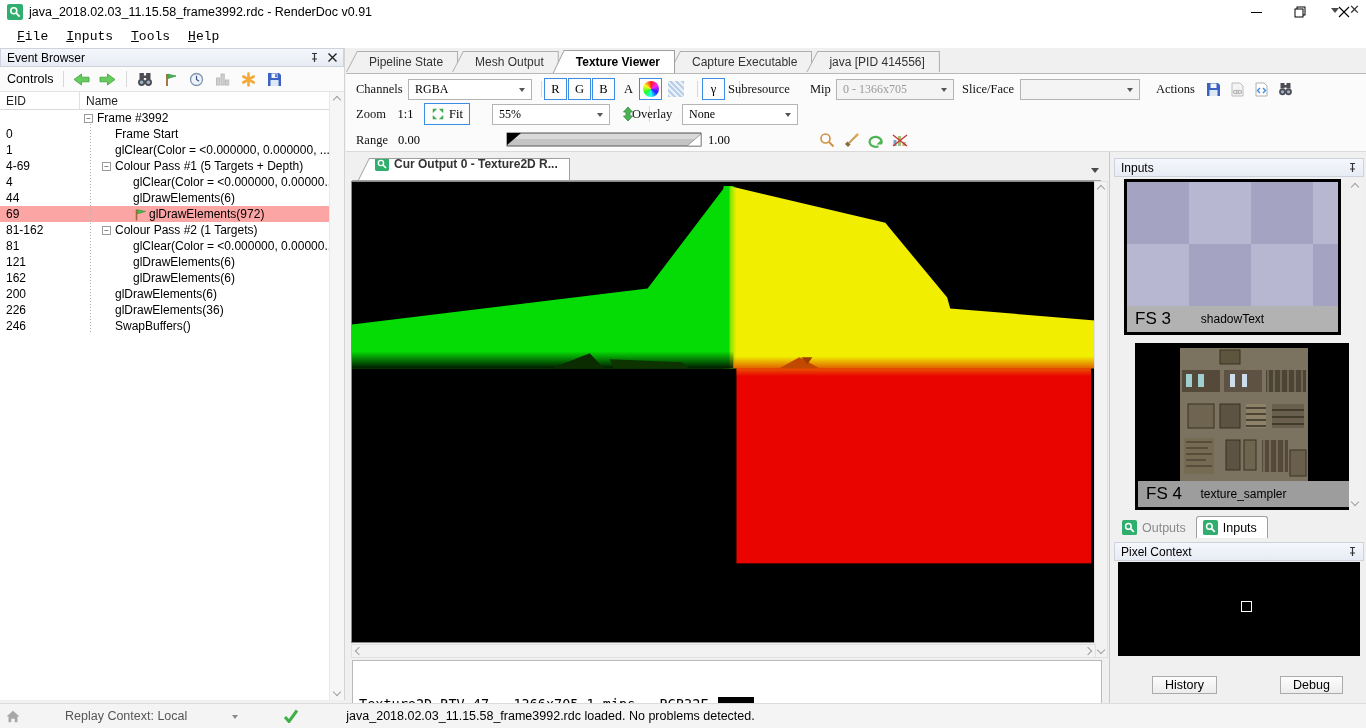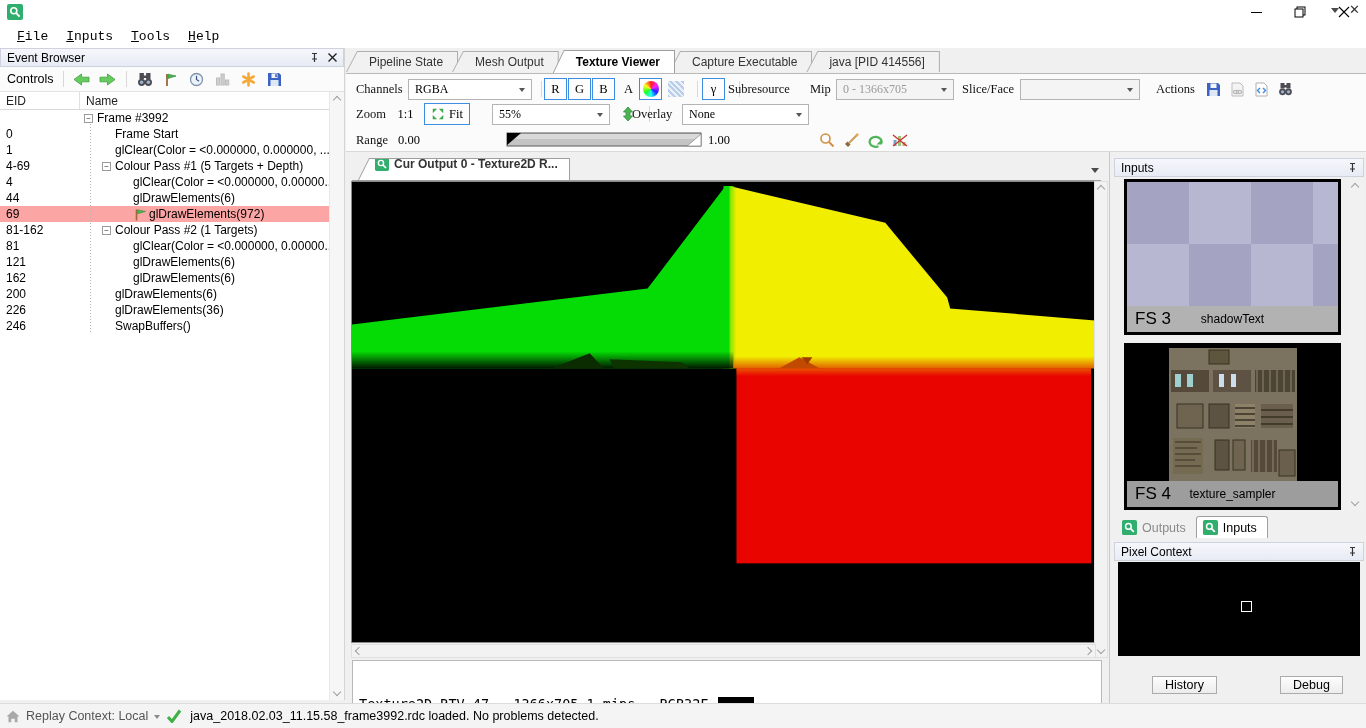--- a/index.html
+++ b/index.html
@@ -83,59 +83,60 @@
   .hscroll { position:absolute; left:5px; top:492px; width:745px; height:14px; background:#f2f2f2; border:1px solid #e0e0e0; display:flex; align-items:center; justify-content:space-between; padding:0 4px; }
   .tex-status { position:absolute; left:6px; top:508px; width:750px; height:44px; background:#fff; border:1px solid #b9b9b9;
      font-family:"DejaVu Sans Mono", monospace; font-size:13.5px; white-space:pre; }
   .tex-status .l1 { height:22px; display:flex; align-items:center; padding-left:6px; }
   .swatch { display:inline-block; width:36px; height:15px; background:#000; margin-left:9px; }
   
   .rightcol { position:absolute; left:1112px; top:152px; right:0; bottom:25px; background:#f0f0f0; }
   .inputs-hdr { position:absolute; left:2px; right:2px; top:6px; }
   .thumb { position:absolute; left:12px; width:217px; background:#000; border:3px solid #000; }
   .thumb1 { top:27px; height:156px; }
-  .thumb2 { top:191px; height:167px; }
+  .thumb2 { top:191px; height:167px;margin-left:11px; }
   .thumb .img { position:absolute; left:0; right:0; top:0; bottom:26px; }
   .checker { background-color:#b7b7d2;
     background-image:linear-gradient(45deg,#a4a4c2 25%,transparent 25%,transparent 75%,#a4a4c2 75%),
                      linear-gradient(45deg,#a4a4c2 25%,transparent 25%,transparent 75%,#a4a4c2 75%);
     background-size:124px 124px; background-position:62px 0, 124px 62px; }
   .atlas { background:#000; display:flex; justify-content:center; }
   .thumb .cap { position:absolute; left:0; right:0; bottom:0; height:26px; background:#b2b2b2; display:flex; align-items:center; }
   .thumb2 .cap { background:#9d9d9d; }
   .cap .slot { font-size:17px; margin-left:8px; }
   .cap .tname { position:absolute; left:0; right:0; text-align:center; font-size:12px; }
   .in-scroll { position:absolute; right:3px; top:27px; width:14px; height:331px; background:#f1f1f1; }
   .io-tabs { position:absolute; left:4px; top:363px; height:23px; display:flex; align-items:flex-end; }
   .io-tab { display:flex; align-items:flex-end; gap:5px; padding:3px 10px 3px 6px; font-size:12.5px; color:#8a8a8a; }
   .io-tab.active { background:#fff; border:1px solid #9f9f9f; border-bottom:none; border-radius:3px 3px 0 0; color:#000; }
   .pc-hdr { position:absolute; left:2px; right:2px; top:390px; }
   .pc-view { position:absolute; left:6px; right:6px; top:410px; height:94px; background:#000; }
   .pc-square { position:absolute; left:51%; top:42%; width:11px; height:11px; border:1.5px solid #fff; }
   .pc-btn { position:absolute; top:524px; height:18px; padding:0 12px; background:linear-gradient(#fdfdfd,#ececec); border:1px solid #ababab; font-size:12.5px; display:flex; align-items:center; }
   
-  .statusbar { position:absolute; left:0; bottom:0; width:1366px; height:25px; background:#f4f4f4; border-top:1px solid #dcdcdc; display:flex; align-items:center; padding-left:6px; font-size:12.5px; }
+  .statusbar { position:absolute; left:0; bottom:0; width:1366px; height:25px; background:#f4f4f4; border-top:1px solid #dcdcdc; display:flex; align-items:center; padding-left:6px; font-size:12.5px;gap:39px; }
   .statusbar .ctx { color:#555; margin:0 4px 0 6px; }
   .statusbar .msg { margin-left:8px; color:#000; }
   .sb-caret { width:0; height:0; border-left:3.5px solid transparent; border-right:3.5px solid transparent; border-top:4px solid #8a8a8a; margin:2px 6px 0 2px; }
   svg { display:block; }
 </style>
 </head>
 <body>
 
 <div id="app">
 
   <div class="titlebar">
     <span class="app-icon">
       <svg viewBox="0 0 16 16" width="16" height="16">
           <rect width="16" height="16" rx="2" fill="#2fae6e"></rect>
           <circle cx="6.8" cy="6.8" r="3" fill="none" stroke="#fff" stroke-width="1.6"></circle>
           <path d="M9.2 9.2l3.4 3.4" stroke="#fff" stroke-width="1.9"></path>
         </svg>
     </span>
+    <span class="title-text">java_2018.02.03_11.15.58_frame3992.rdc - RenderDoc v0.91</span>
     <div class="win-controls">
       <div class="win-btn">
           <svg width="11" height="11" viewBox="0 0 11 11">
             <path d="M0 5.5h11" stroke="#000" stroke-width="1"></path>
           </svg>
         </div>
       <div class="win-btn">
           <svg width="12" height="12" viewBox="0 0 12 12" fill="none" stroke="#000">
             <rect x="3" y="1" width="8" height="8"></rect>
             <rect x="1" y="3" width="8" height="8" fill="#fff"></rect>
@@ -514,21 +515,21 @@
       <div class="combo" style="position:absolute; left:146px; width:118px;">
           <span>55%</span>
         </div>
       <div class="tbtn" style="position:absolute; left:270px;">
           <svg width="12" height="16" viewBox="0 0 12 16">
             <path d="M6 1l4.5 5H8v4h2.5L6 15 1.5 10H4V6H1.5z" fill="#4db455" stroke="#2f8f3a" stroke-width="0.8"></path>
           </svg>
         </div>
       <span class="tsep" style="position:absolute; left:300px;"></span>
       <span class="tlabel" style="position:absolute; left:286px;">Overlay</span>
-      <div class="combo" style="position:absolute; left:336px; width:127px;">
+      <div class="combo" style="position:absolute; left:336px; width:116px;">
           <span>None</span>
         </div>
     </div>
 
     <div class="tvrow tvrow3">
       <span class="tlabel" style="position:absolute; left:10px;">Range</span>
       <span class="range-num" style="position:absolute; left:52px;">0.00</span>
       <div style="position:absolute; left:160px; width:196px; height:16px;">
         <svg width="196" height="16" viewBox="0 0 196 16">
           <rect x="1" y="1" width="194" height="13" fill="#c4c4c4" stroke="#5a5a5a"></rect>

